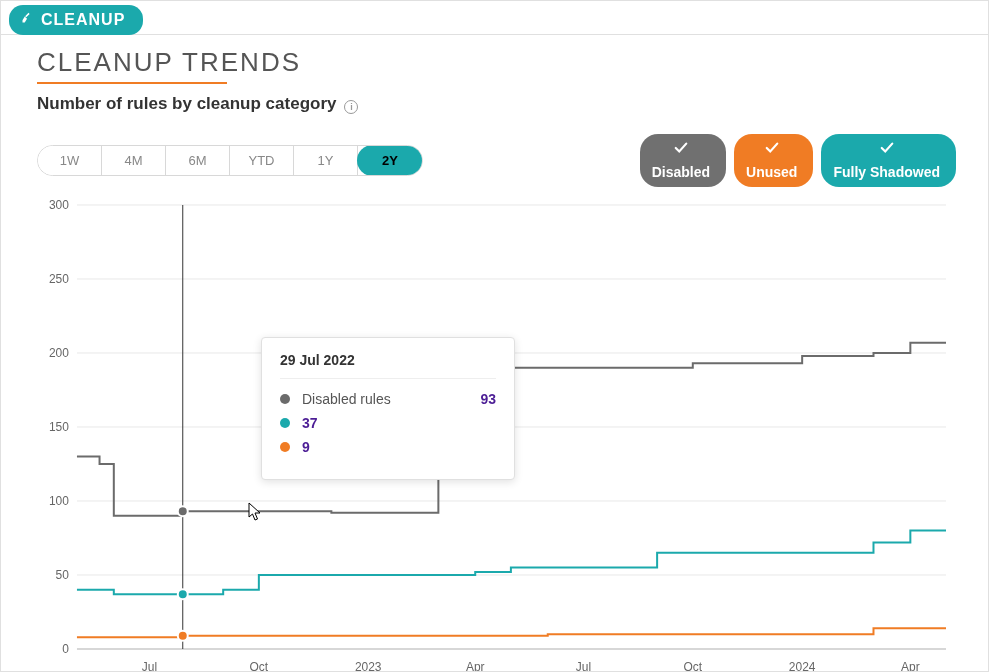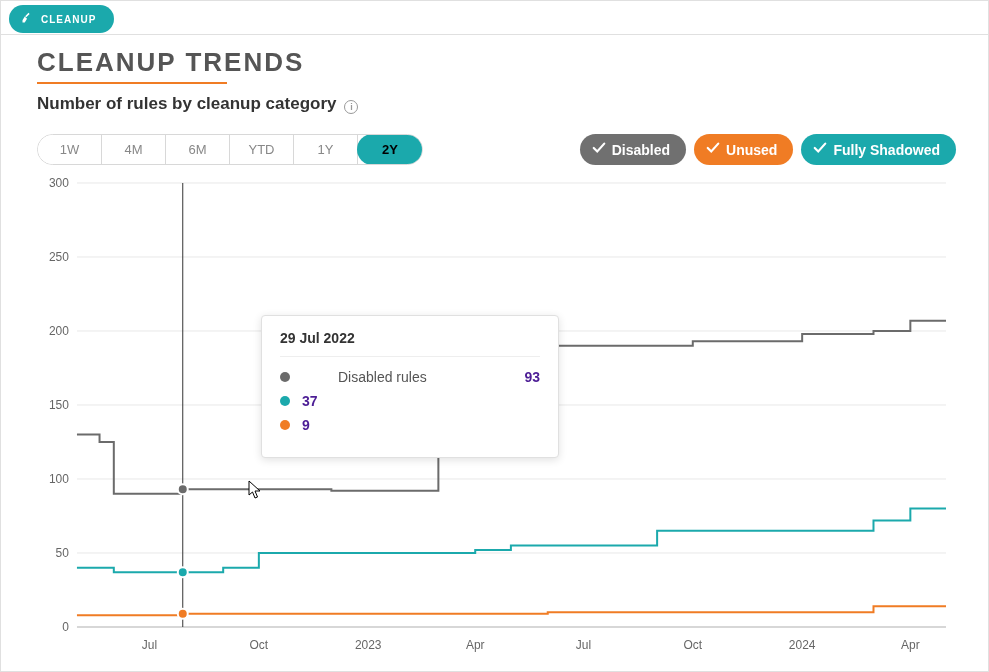--- a/index.html
+++ b/index.html
@@ -29,37 +29,37 @@
   .tab-strip {
     border-bottom: 1px solid #e0e0e0;
     padding: 0 0 0 8px;
     height: 34px;
     display: flex;
     align-items: flex-start;
   }
   .pill-tab {
     background: var(--teal);
     color: #fff;
-    font-size: 10px;
+    font-size: 16px;
     font-weight: 600;
     letter-spacing: 1px;
     padding: 6px 18px 6px 12px;
     border-radius: 14px;
     display: inline-flex;
     align-items: center;
     gap: 8px;
     margin-top: 4px;
   }
   .pill-tab svg { width: 12px; height: 14px; }
   
   .content { padding: 8px 32px 0 36px; }
   h1 {
     margin: 4px 0 0 0;
     font-size: 26px;
-    font-weight: 700;
+    font-weight: 400;
     letter-spacing: 2px;
     color: #555;
   }
   .underline {
     width: 190px;
     height: 2px;
     background: var(--orange);
     margin: 4px 0 10px 0;
   }
   .subtitle {
@@ -116,20 +116,21 @@
   .tog {
     border-radius: 18px;
     color: #fff;
     font-size: 14px;
     font-weight: 600;
     padding: 7px 16px 7px 12px;
     display: inline-flex;
     align-items: center;
     gap: 6px;
     cursor: pointer;
+    flex-direction: column;
   }
   .tog.grey   { background: var(--btn-grey); }
   .tog.teal   { background: var(--teal); }
   .tog.orange { background: var(--orange); }
   .tog svg { width: 14px; height: 14px; }
   
   .chart-wrap {
     position: relative;
     margin-top: 12px;
     height: 480px;
@@ -138,21 +139,21 @@
   .axis-text { font-size: 12px; fill: #666; }
   .grid-line { stroke: #e8e8e8; stroke-width: 1; }
   .series-line { fill: none; stroke-width: 2; }
   .crosshair { stroke: #333; stroke-width: 1; }
   .marker { stroke: #fff; stroke-width: 2; }
   
   .tooltip {
     position: absolute;
     left: 224px;
     top: 138px;
-    width: 298px;
+    width: 254px;
     background: #fff;
     border: 1px solid #e0e0e0;
     border-radius: 4px;
     box-shadow: 0 2px 8px rgba(0,0,0,.12);
     padding: 14px 18px 16px 18px;
   }
   .tooltip .tt-title {
     font-size: 14px;
     font-weight: 700;
     color: #333;
@@ -165,21 +166,21 @@
     align-items: center;
     font-size: 14px;
     color: #555;
     margin: 8px 0;
   }
   .tt-dot {
     width: 10px; height: 10px; border-radius: 50%;
     margin-right: 12px;
     flex: none;
   }
-  .tt-label { flex: 1; margin-left: 36px; }
+  .tt-label { flex: 1; }
   .tt-val { font-weight: 700; color: #4c1d95; }
   
   .cursor-arrow {
     position: absolute;
     left: 211px;
     top: 303px;
     pointer-events: none;
   }
 </style>
 </head>

